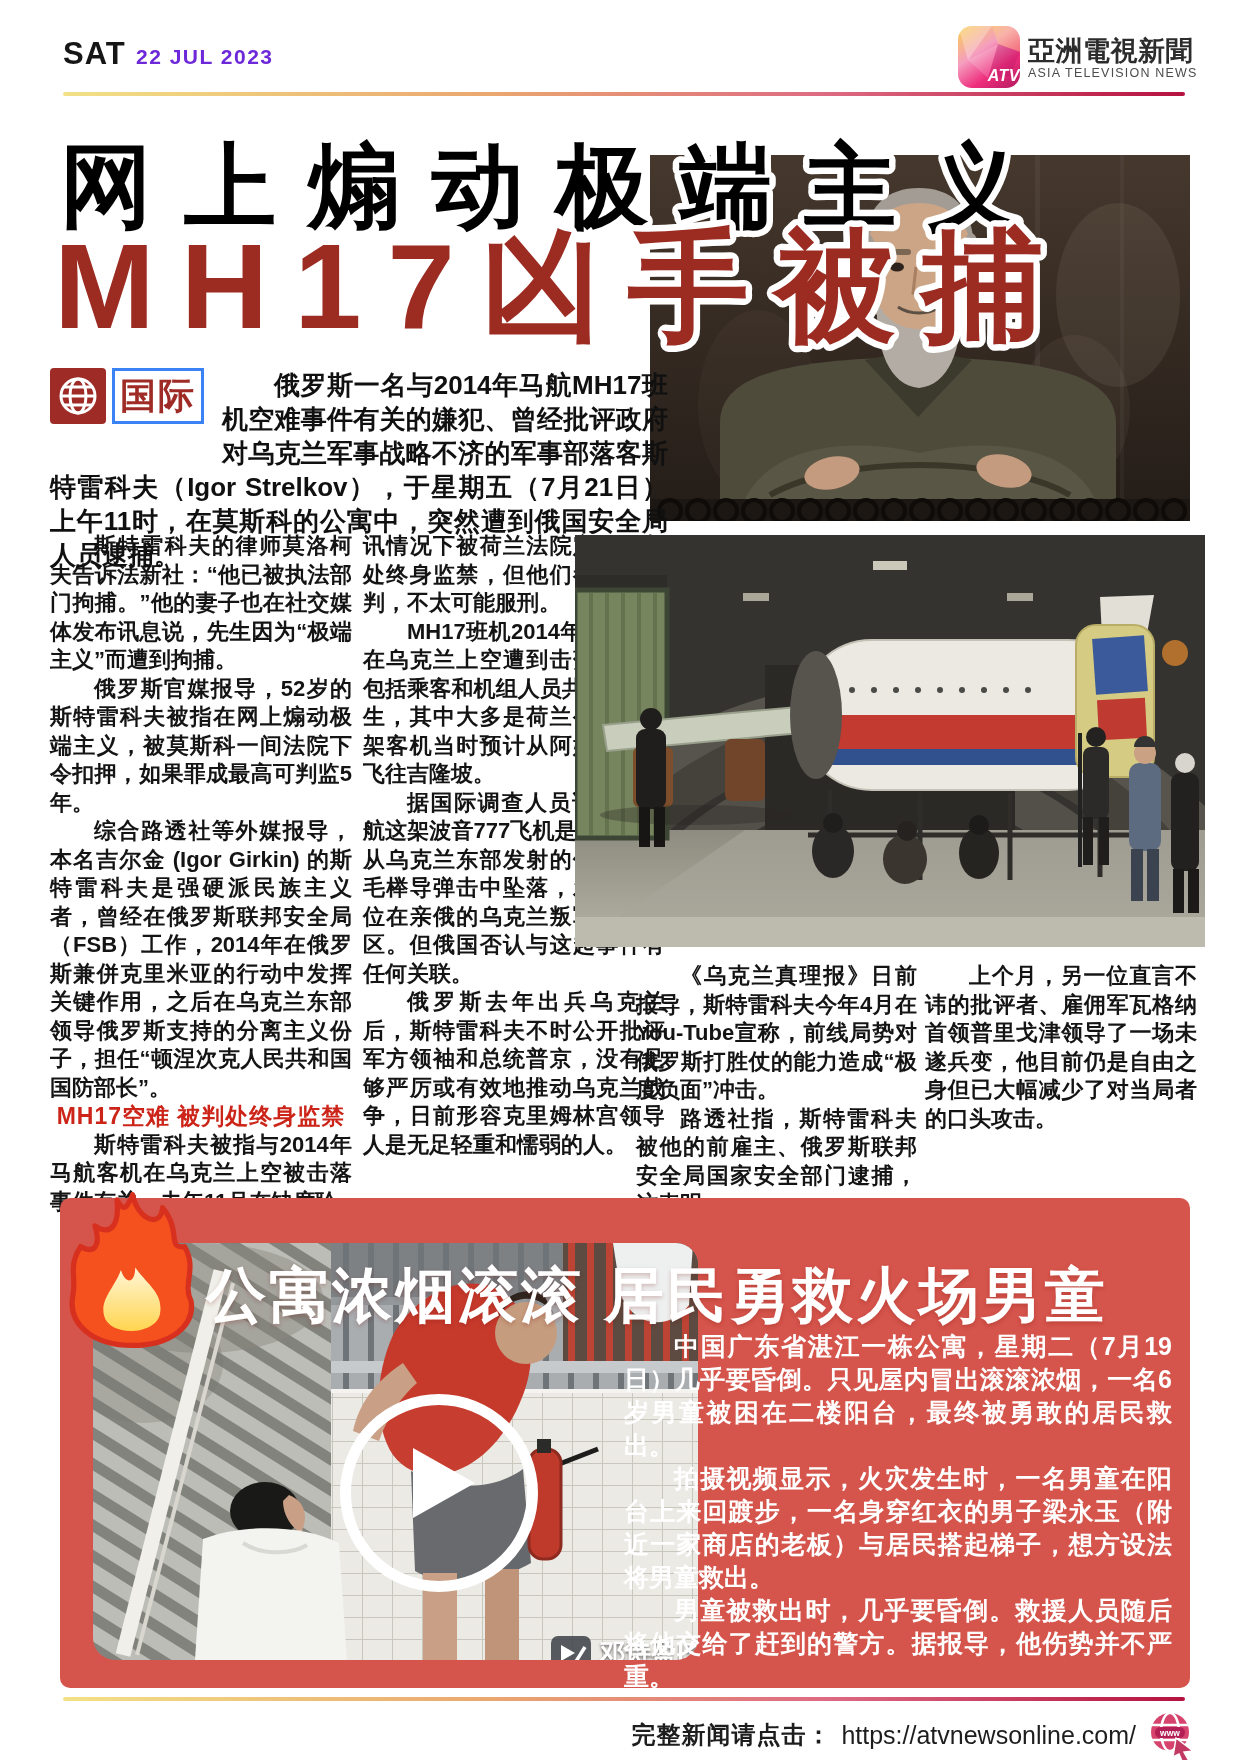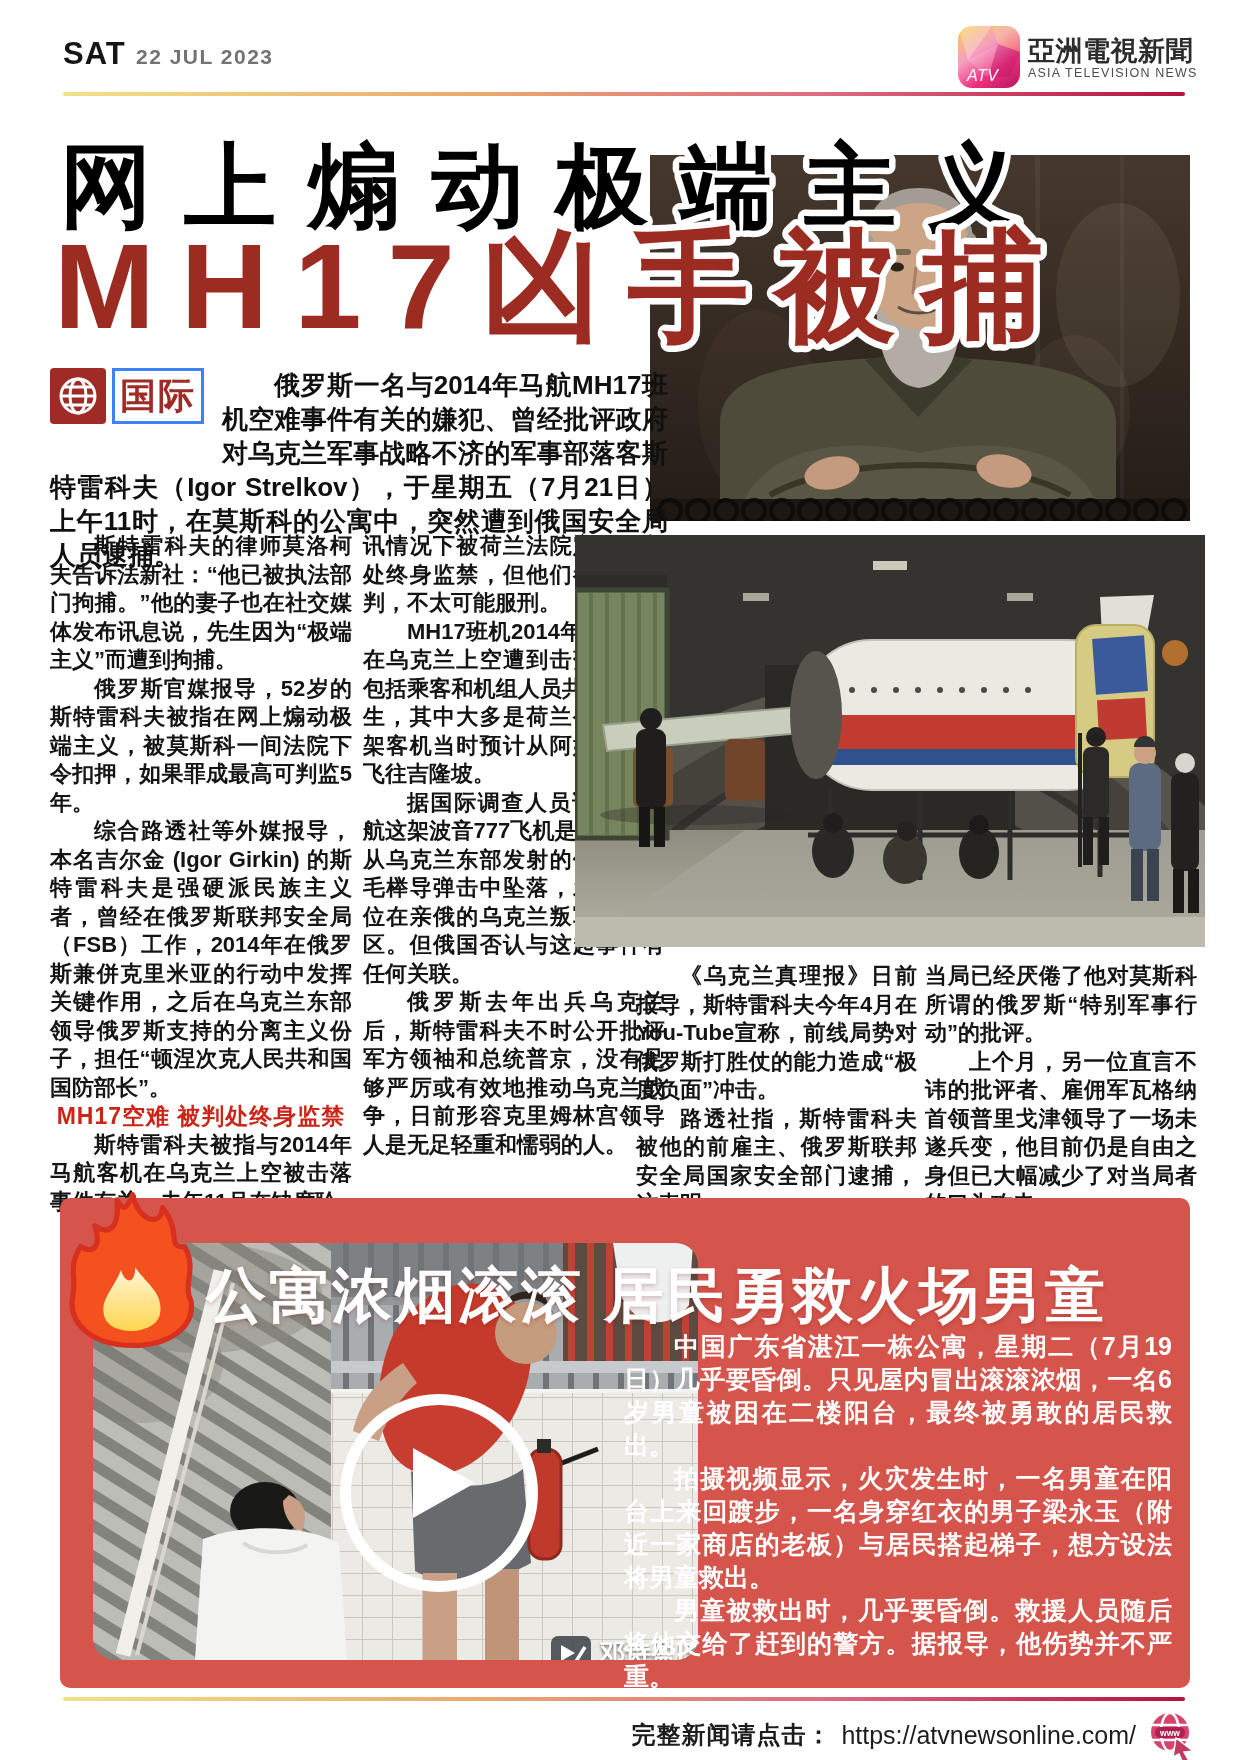--- a/index.html
+++ b/index.html
@@ -1,26 +1,26 @@
 <!DOCTYPE html>
 <html><head>
 <meta charset="utf-8">
 <style>
   html,body{margin:0;padding:0;background:#ffffff;}
   #page{position:relative;width:1250px;height:1760px;background:#fff;overflow:hidden;
         font-family:"Liberation Sans","DejaVu Sans",sans-serif;color:#151515;}
 
   
   .hdr-day{position:absolute;left:63px;top:36px;font-size:31px;font-weight:900;color:#161616;letter-spacing:1px;}
-  .hdr-date{position:absolute;left:136px;top:45px;font-size:21px;font-weight:700;color:#737373;letter-spacing:1.5px;}
+  .hdr-date{position:absolute;left:136px;top:45px;font-size:21px;font-weight:700;color:#6d28d9;letter-spacing:1.5px;}
   .atv-box{position:absolute;left:958px;top:26px;width:62px;height:62px;border-radius:14px;
            background:linear-gradient(145deg,#f9cf4d 0%,#f59ec0 38%,#ee2e7c 68%,#b2195f 100%);overflow:hidden;}
   .atv-box svg{position:absolute;left:0;top:0;}
-  .atv-abbr{position:absolute;left:0;right:0;bottom:3px;text-align:left;color:#fff;
-            font-weight:400;font-style:italic;font-size:16px;letter-spacing:.5px;padding-left:9px;}
+  .atv-abbr{position:absolute;left:0;right:0;bottom:3px;text-align:right;color:#fff;
+            font-weight:700;font-style:italic;font-size:16px;letter-spacing:.5px;padding-left:9px;}
   .brand-cn{position:absolute;left:1028px;top:33px;width:162px;font-size:27px;font-weight:900;color:#2c2c2c;letter-spacing:.5px;white-space:nowrap;}
   .brand-en{position:absolute;left:1028px;top:66px;width:162px;font-size:12.5px;font-weight:400;color:#4c4c4c;letter-spacing:1.2px;white-space:nowrap;}
   .rule{position:absolute;height:4px;background:linear-gradient(90deg,#f2e186 0%,#eaa76f 38%,#dd6a82 68%,#b5123f 100%);border-radius:2px;}
   #rule-top{left:63px;top:92px;width:1122px;}
   #rule-bottom{left:63px;top:1697px;width:1122px;}
 
   
   .headline-svg{position:absolute;z-index:3;}
   
   .photo{position:absolute;overflow:hidden;z-index:1;}
@@ -281,21 +281,20 @@
           <rect x="613" y="334" width="11" height="44" fill="#1b1a18"></rect>
       </g>
     </svg>
   </div>
 
   <div class="bodycol" id="col3">
     <p>《乌克兰真理报》日前报导，斯特雷科夫今年4月在You-Tube宣称，前线局势对俄罗斯打胜仗的能力造成“极度负面”冲击。</p>
     <p>路透社指，斯特雷科夫被他的前雇主、俄罗斯联邦安全局国家安全部门逮捕，这表明</p>
   </div>
   <div class="bodycol" id="col4">
-    <p class="noindent">当局已经厌倦了他对莫斯科所谓的俄罗斯“特别军事行动”的批评。</p>
     <p>上个月，另一位直言不讳的批评者、雇佣军瓦格纳首领普里戈津领导了一场未遂兵变，他目前仍是自由之身但已大幅减少了对当局者的口头攻击。</p>
   </div>
 
   <div id="fire-block">
 
     <svg id="fire-emoji" viewBox="0 0 100 120">
       <defs>
         <linearGradient id="flameInner" x1="0" y1="0" x2="0" y2="1">
           <stop offset="0" stop-color="#fff6d8"></stop>
             <stop offset="1" stop-color="#ffd54f"></stop>

